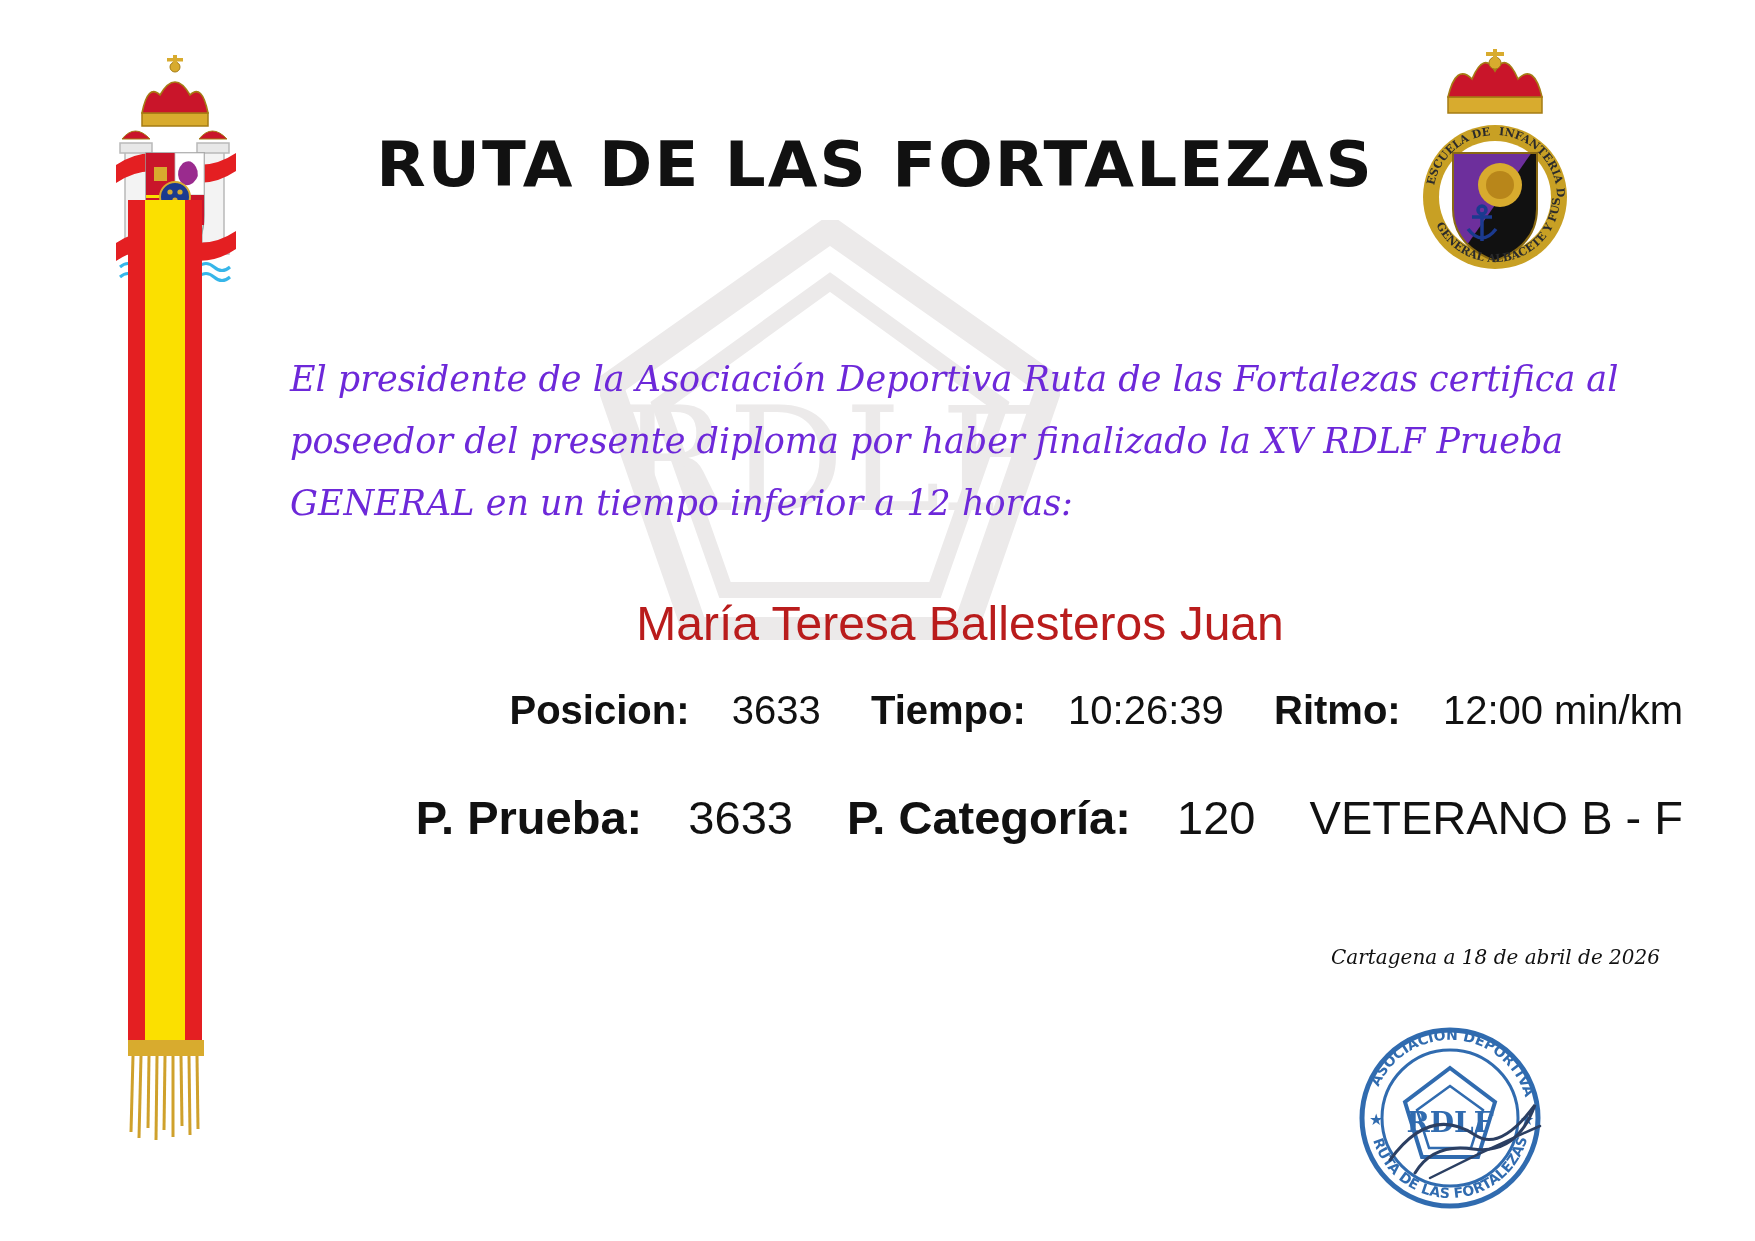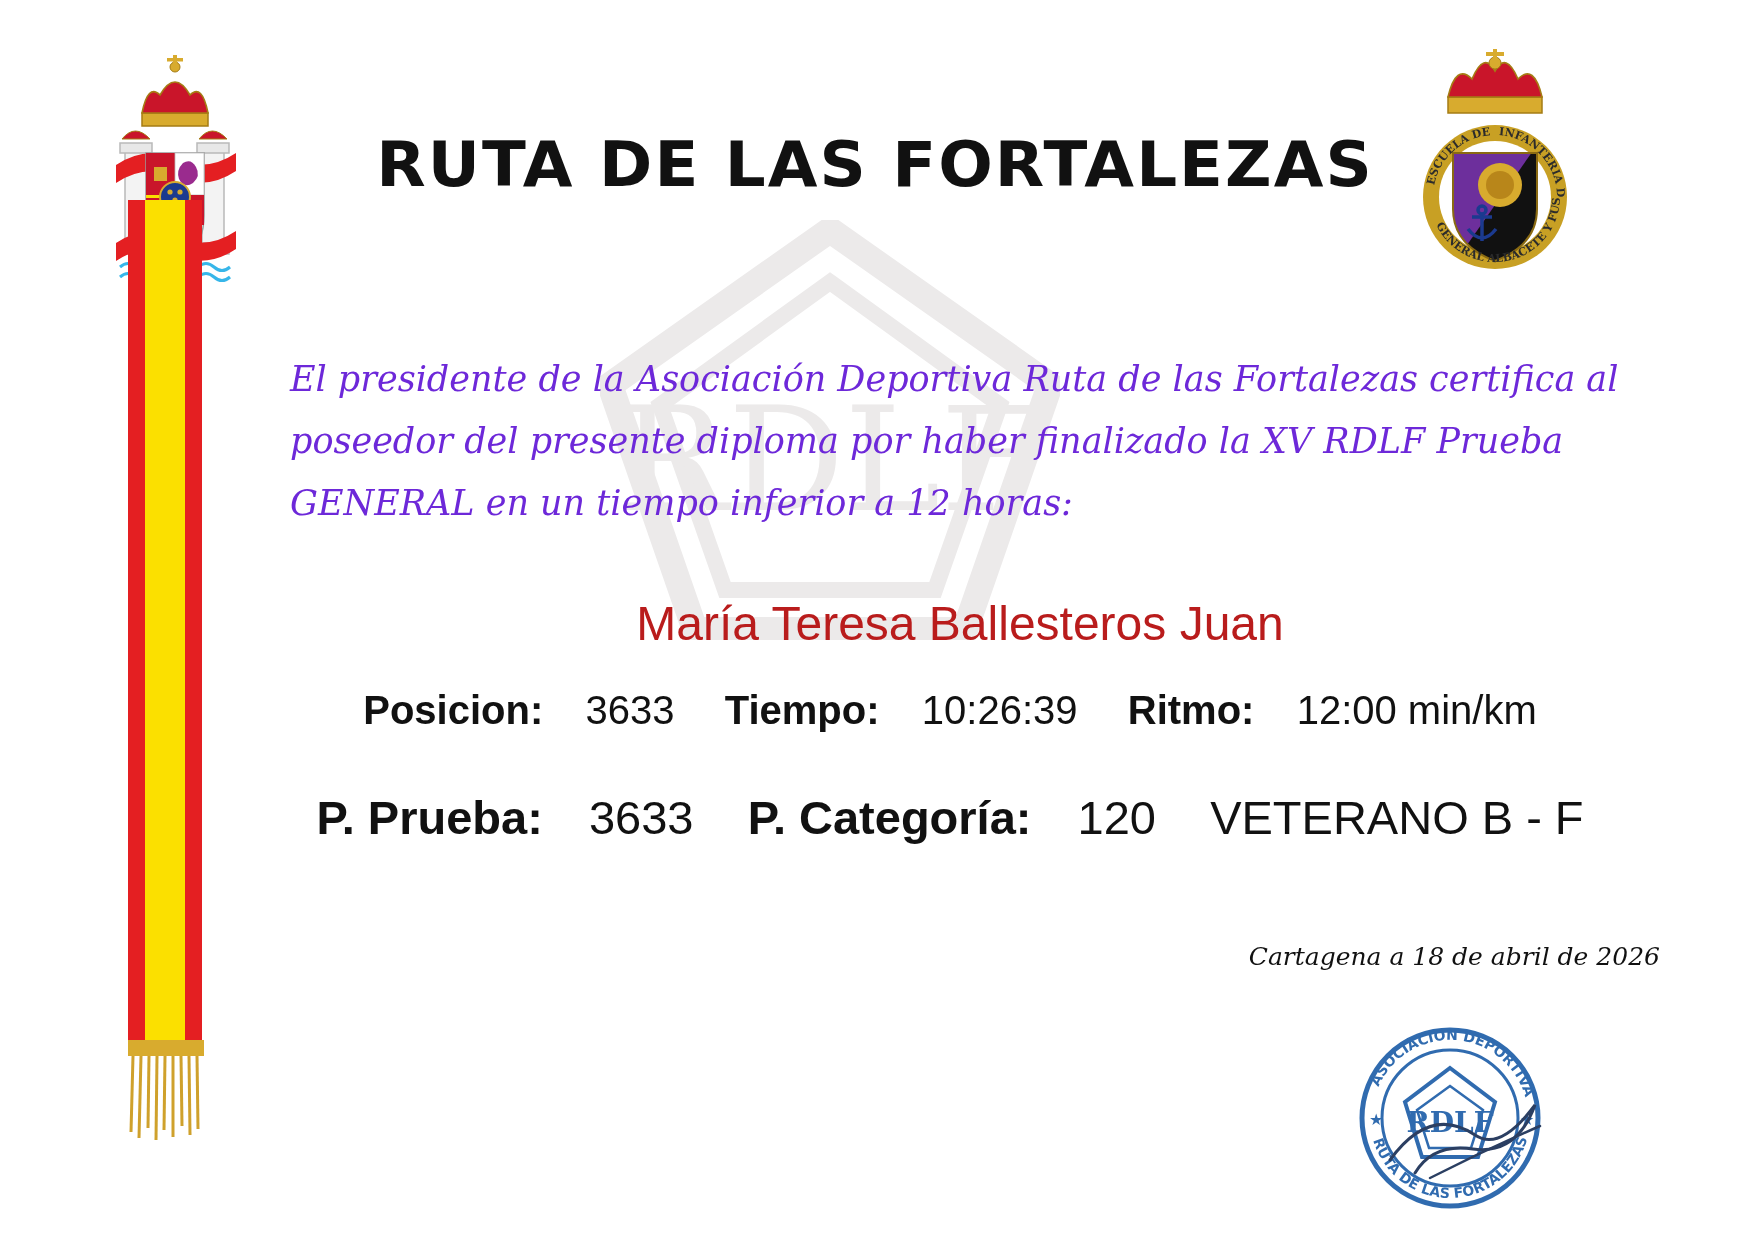--- a/index.html
+++ b/index.html
@@ -105,42 +105,42 @@
     width: 1340px;
     text-align: center;
     font-size: 48px;
     color: #b91c1c;
   }
 
   
   .result-row {
     position: absolute;
     width: 1440px;
-    left: 230px;
-    text-align: center;
+    left: 243px;
+    text-align: right;
     color: #111;
     white-space: nowrap;
   }
   .row-1 { top: 688px; font-size: 40px; }
   .row-2 { top: 790px; font-size: 47px; }
   .result-row .lbl { font-weight: bold; }
   .result-row .val { font-weight: normal; }
   .gap-sm { display: inline-block; width: 20px; }
   .gap-md { display: inline-block; width: 28px; }
 
   
   .sign-block {
     position: absolute;
     right: 95px;
     top: 935px;
     width: 560px;
     text-align: right;
     font-family: "DejaVu Serif", serif;
     font-style: italic;
-    font-size: 25px;
+    font-size: 20px;
     line-height: 44px;
     color: #111;
   }
 
   .stamp {
     position: absolute;
     right: 180px;
     top: 1010px;
     width: 240px;
     height: 215px;

